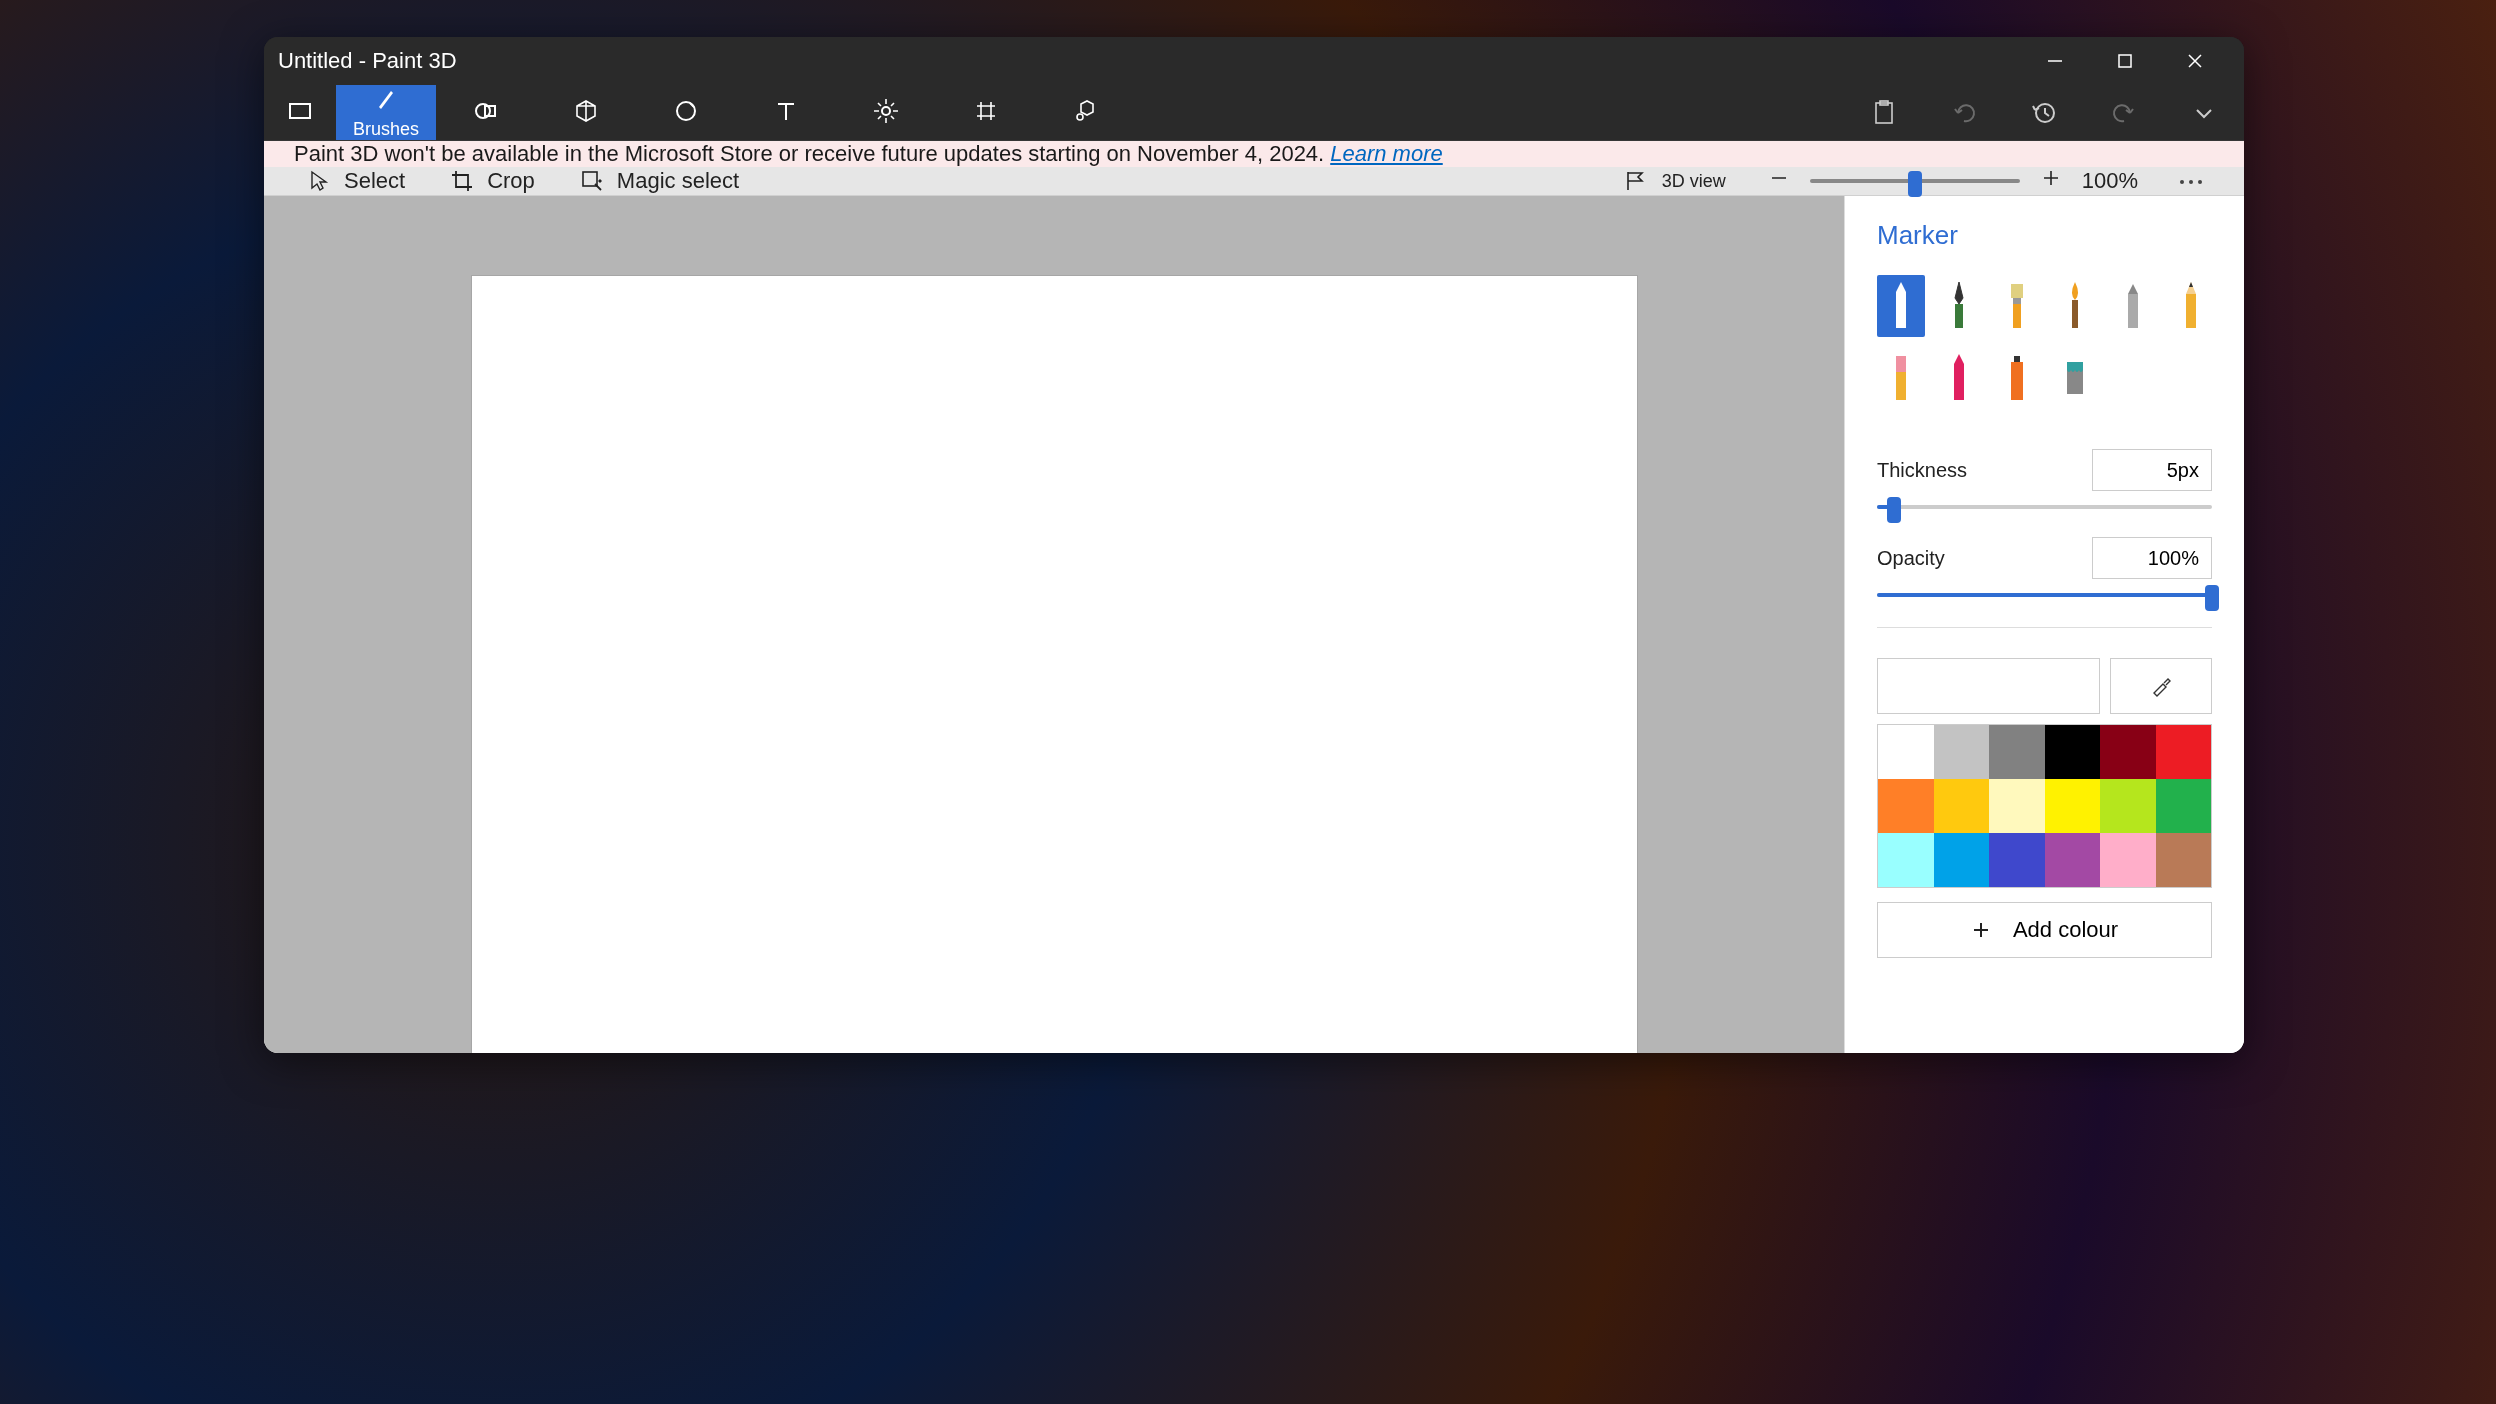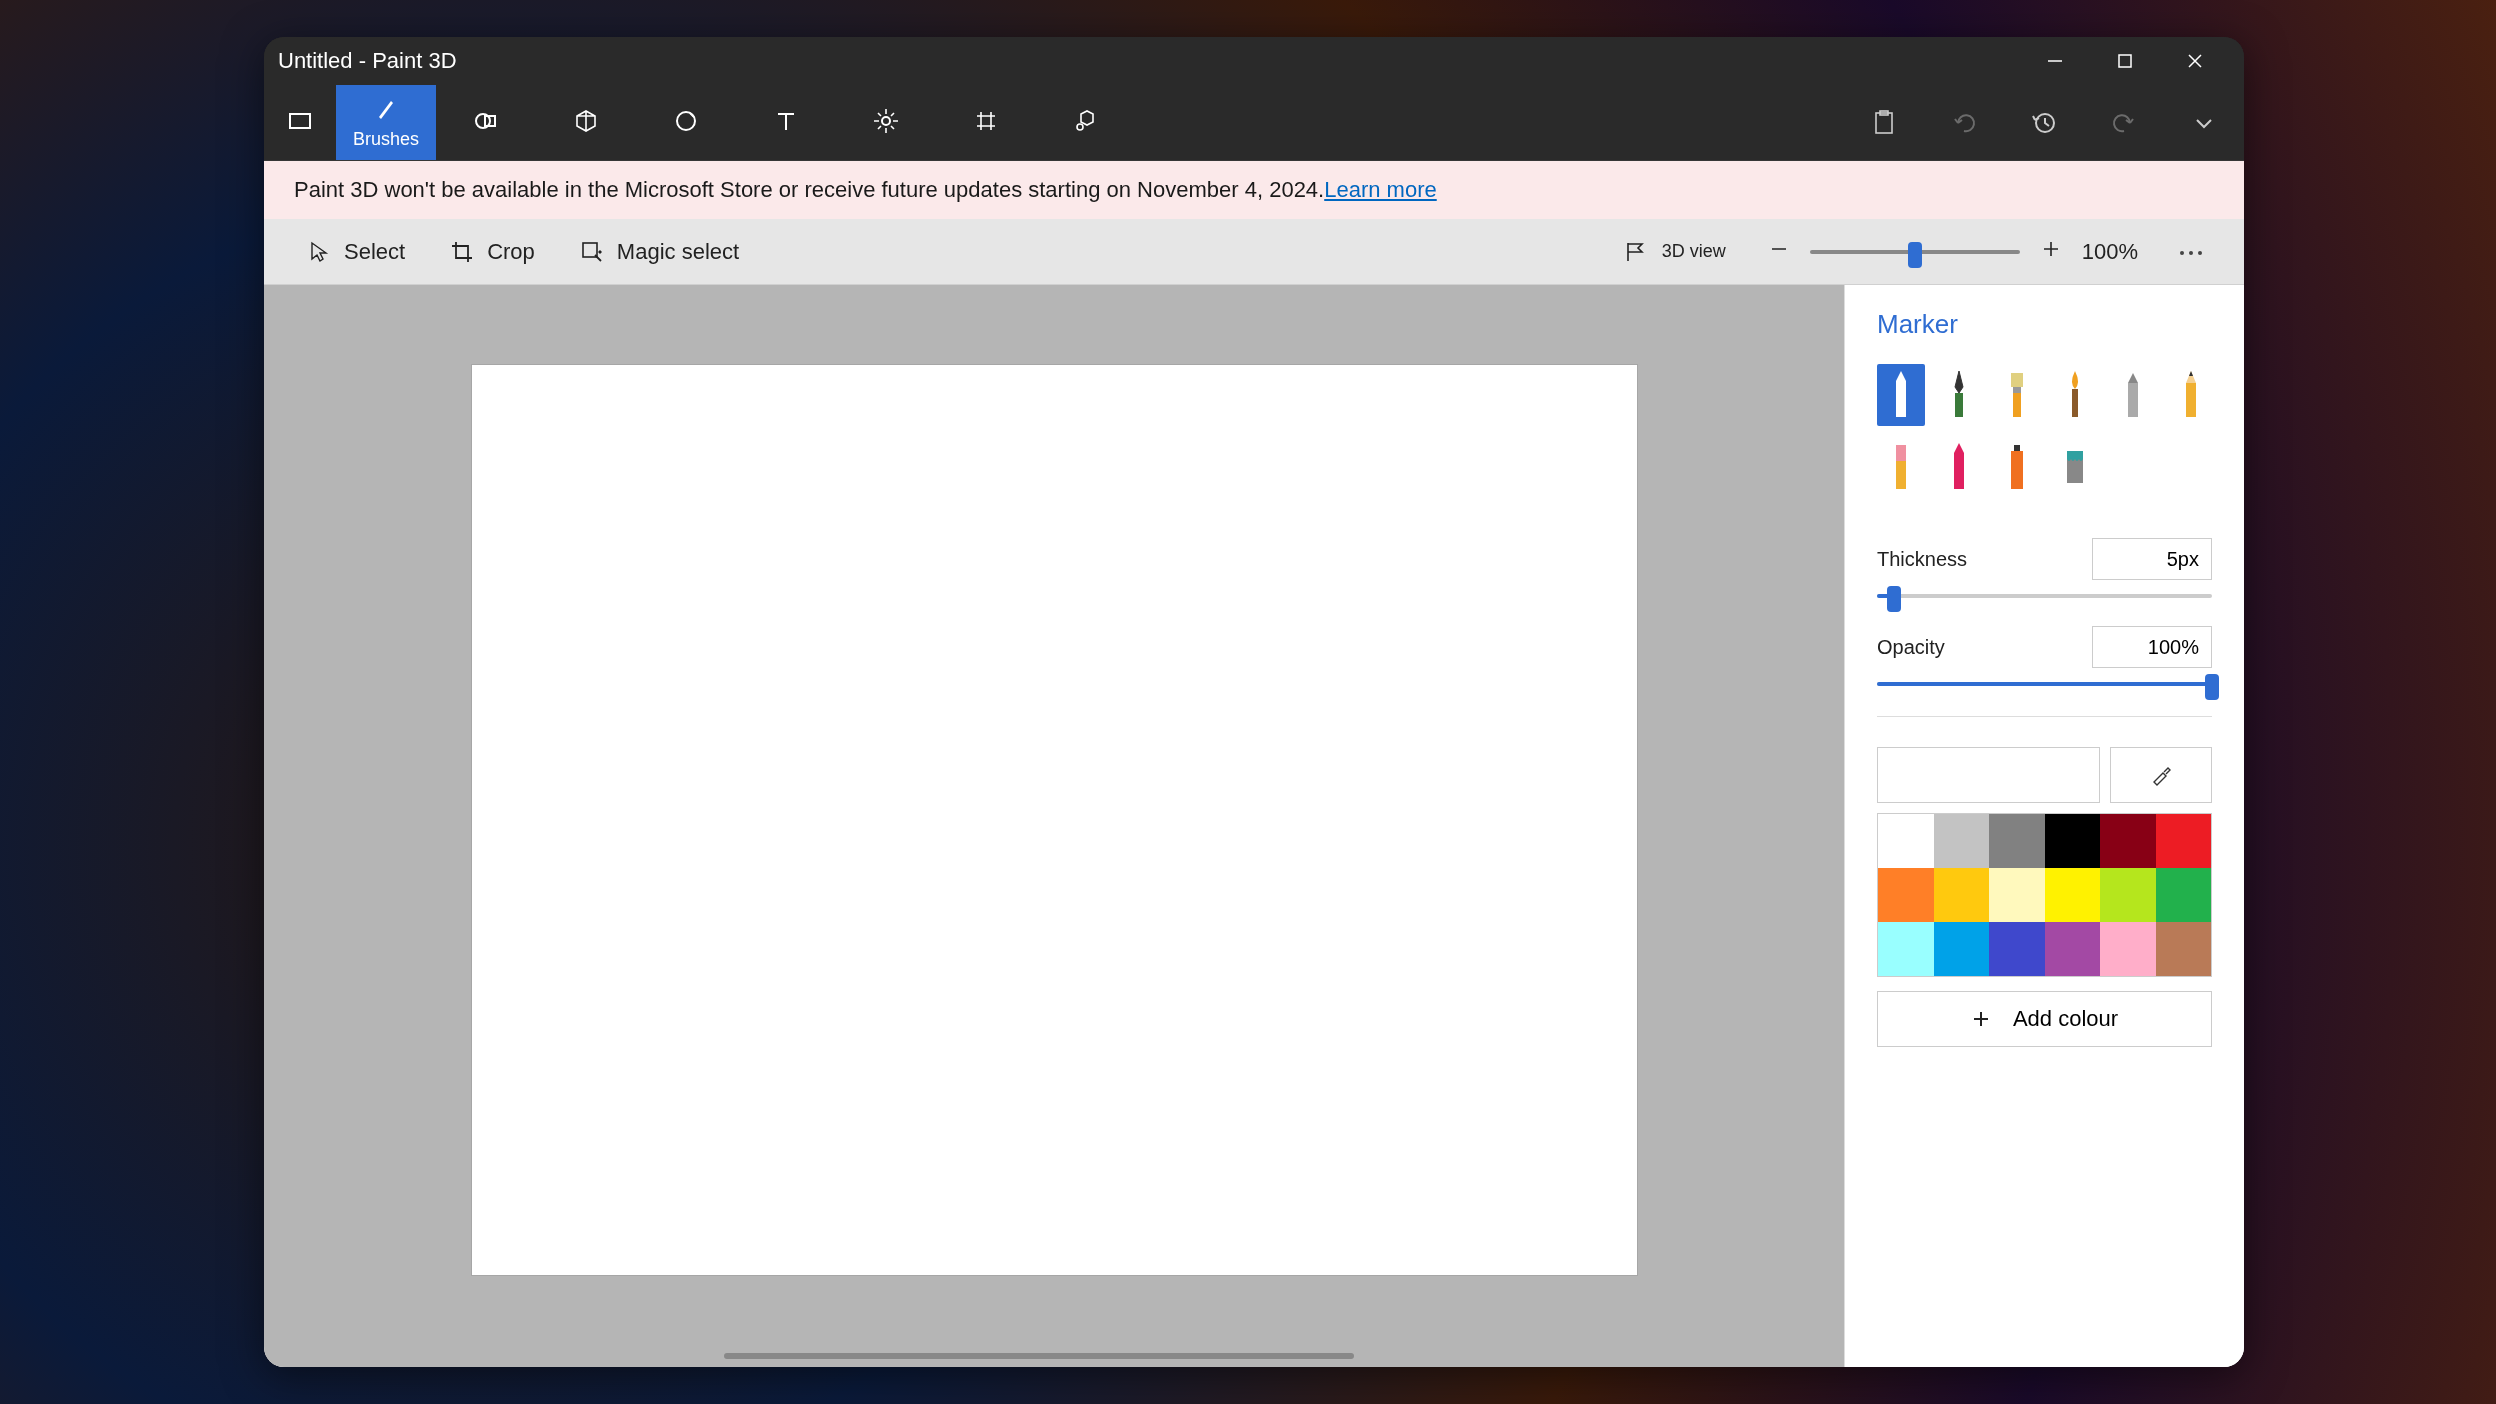--- a/index.html
+++ b/index.html
@@ -2,22 +2,22 @@
 <html><head>
 <meta charset="utf-8">
 <style>
 * { box-sizing: border-box; margin: 0; padding: 0; font-family: "Segoe UI", sans-serif; }
 body {
   width: 2496px; height: 1404px;
   background: radial-gradient(circle at 20% 60%, #2a1810 0%, #0a1a3a 30%, #3a1a0a 55%, #1a0a2a 75%, #4a2010 100%);
   overflow: hidden; position: relative;
 }
 .window {
-  position: absolute; left: 264px; top: 37px; width: 1980px; height: 1330px;
-  background: #2a2a2a; border-radius: 20px; overflow: hidden; display: flex; flex-direction: column;
+  position: absolute; left: 264px; top: 37px; width: 1980px; height: 1016px;
+  background: #2a2a2a; border-radius: 14px; overflow: hidden; display: flex; flex-direction: column;
   box-shadow: 0 8px 40px rgba(0,0,0,.5);
 }
 .titlebar {
   height: 48px; background: #2a2a2a; color: #fff; display: flex; align-items: center; padding: 0 14px;
   font-size: 22px; font-weight: 400;
 }
 .titlebar .spacer { flex: 1; }
 .titlebar .winbtn {
   width: 70px; height: 48px; display: flex; align-items: center; justify-content: center;
   color: #fff; cursor: pointer;
@@ -36,21 +36,21 @@
 .ribbon .rspacer { flex: 1; }
 .ribbon .iconbtn {
   width: 80px; display: flex; align-items: center; justify-content: center; color: #aaa; cursor: pointer;
 }
 .ribbon .iconbtn.disabled { opacity: .4; }
 .ribbon .iconbtn svg { width: 28px; height: 28px; }
 .banner {
   background: #fbe9ea; color: #1a1a1a; font-size: 22px; height: 58px; display: flex; align-items: center;
   padding: 0 30px;
 }
-.banner a { color: #0067c0; text-decoration: underline; margin-left: 0; cursor: pointer; }
+.banner a { color: #0067c0; text-decoration: underline; margin-left: 6px; cursor: pointer; font-style: italic; }
 .subbar {
   height: 66px; background: #e6e6e6; display: flex; align-items: center; padding: 0 20px;
   border-bottom: 1px solid #d0d0d0;
 }
 .subbar .tool {
   display: flex; align-items: center; gap: 12px; padding: 0 22px; height: 100%;
   font-size: 22px; color: #222; cursor: pointer;
 }
 .subbar .tool svg { width: 26px; height: 26px; }
 .subbar .subspacer { flex: 1; }

